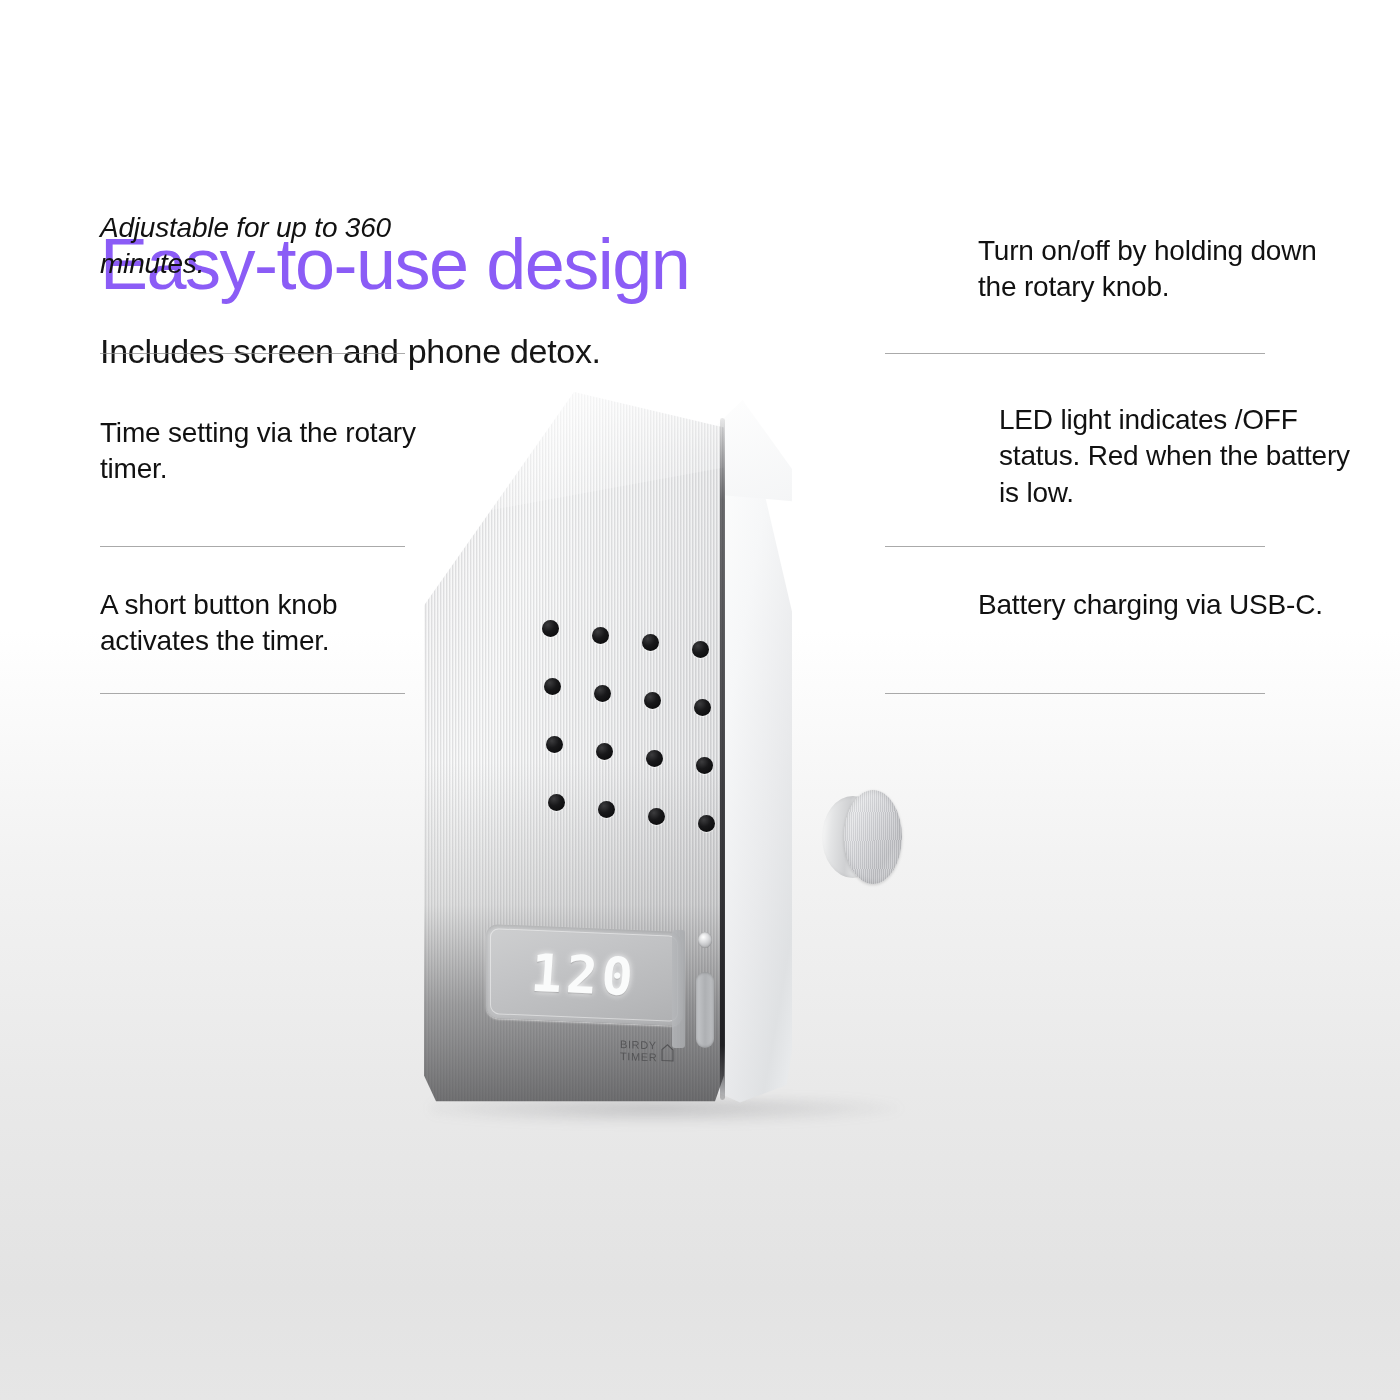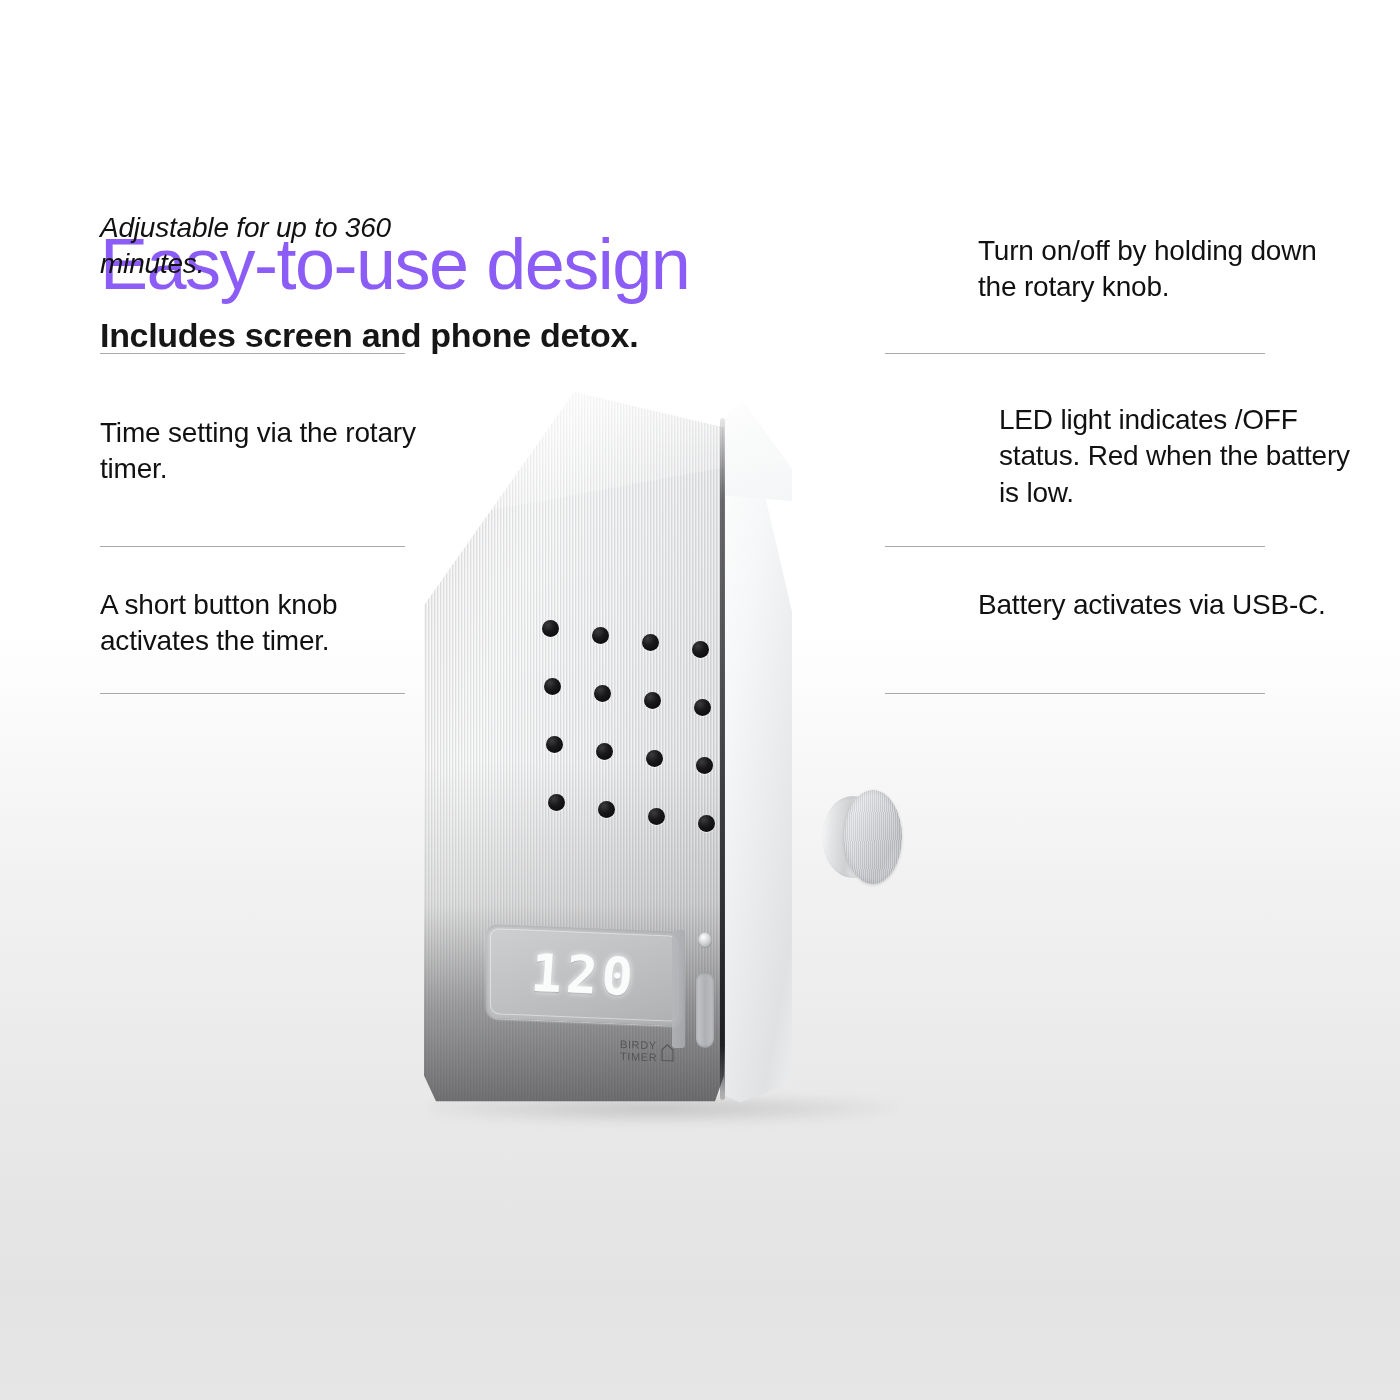--- a/index.html
+++ b/index.html
@@ -12,22 +12,22 @@
     overflow:hidden;
   }
 
   
   .header { position:absolute; left:100px; top:228px; width:900px; }
   .title {
     font-size:72px; font-weight:400; letter-spacing:-1.5px;
     line-height:1.0; color:#8b5cf6; white-space:nowrap;
   }
   .subtitle {
-    font-size:34px; font-weight:700; color:#161616;
-    margin-top:16px; letter-spacing:-0.3px; white-space:nowrap;
+    font-size:34px; font-weight:400; color:#161616;
+    margin-top:32px; letter-spacing:-0.3px; white-space:nowrap;
   }
 
   
   .col { position:absolute; }
   .col-left  { left:100px;  width:330px; text-align:left; }
   .col-right { left:978px;  width:360px; text-align:left; }
 
   .feature { position:absolute; width:100%; }
   .feature p {
     font-size:28px; line-height:1.30; color:#111;
@@ -209,21 +209,21 @@
     <p>Turn on/off by holding down the rotary knob.</p>
   </div>
   <div class="divider" style="top:353px; left:-93px; width:380px;"></div>
 
   <div class="feature" style="top:402px;margin-left:21px;">
     <p>LED light indicates /OFF status. Red when the battery is low.</p>
   </div>
   <div class="divider" style="top:546px; left:-93px; width:380px;"></div>
 
   <div class="feature" style="top:587px;">
-    <p>Battery activates via USB-C.</p>
+    <p>Battery charging via USB-C.</p>
   </div>
   <div class="divider" style="top:693px; left:-93px; width:380px;"></div>
 </div>
 
 <div class="shadow"></div>
 
 <div class="device">
 
   <div class="side-panel"></div>
   <div class="side-roof"></div>

